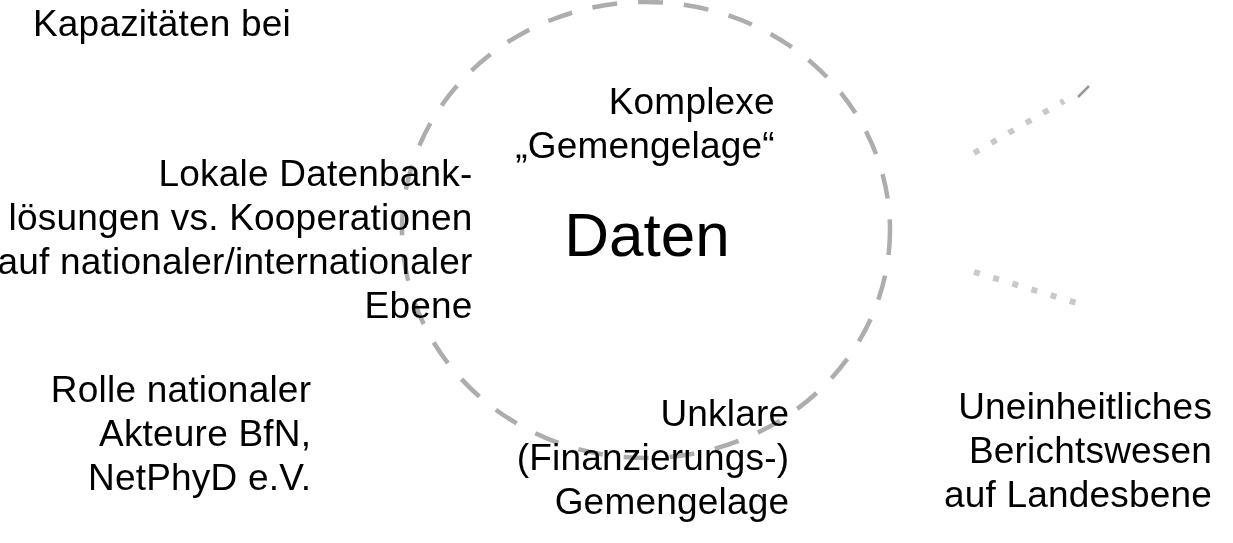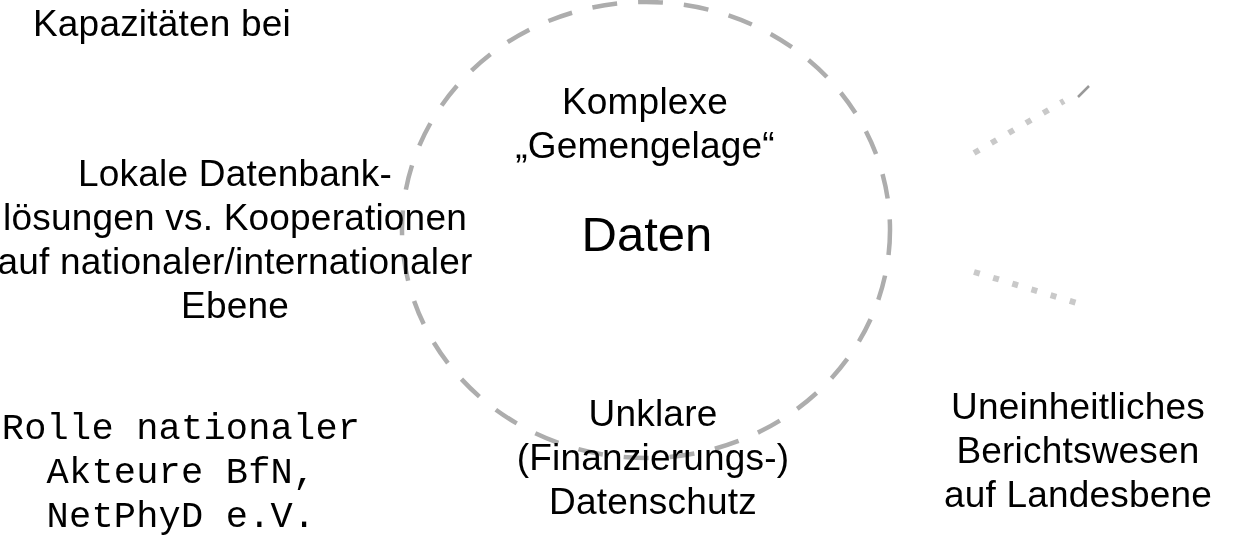--- a/index.html
+++ b/index.html
@@ -17,31 +17,31 @@
     overflow: hidden;
   }
   #connector-layer {
     position: absolute;
     left: 0;
     top: 0;
   }
   .topic {
     position: absolute;
     transform: translateX(-50%);
-    text-align: center;
+    text-align: right;
     font-size: 37px;
     line-height: 44px;
     white-space: nowrap;
     letter-spacing: 0.2px;
   }
   .center-term {
     position: absolute;
     transform: translateX(-50%);
     text-align: left;
-    font-size: 49px;
+    font-size: 62px;
     line-height: 57px;
     white-space: nowrap;
   }
 </style>
 </head>
 <body>
 
 <div id="slide">
 
   <svg id="connector-layer" width="1233" height="543" viewBox="0 0 1233 543" aria-hidden="true">
@@ -61,30 +61,30 @@
     <div>Kapazitäten bei</div>
   </div>
 
   <div class="topic" style="left:235px; top:152px;">
     <div>Lokale Datenbank-</div>
     <div>lösungen vs. Kooperationen</div>
     <div>auf nationaler/internationaler</div>
     <div>Ebene</div>
   </div>
 
-  <div class="topic" style="left:181px; top:407px;font-family:Liberation Mono, monospace;">
+  <div class="topic" style="left:181px; top:368px;">
     <div>Rolle nationaler</div>
     <div>Akteure BfN,</div>
     <div>NetPhyD e.V.</div>
   </div>
 
   <div class="topic" style="left:644px; top:392px;margin-left:9px;">
     <div>Unklare</div>
     <div>(Finanzierungs-)</div>
-    <div>Datenschutz</div>
+    <div>Gemengelage</div>
   </div>
 
 
 
 
   <div class="topic" style="left:1050px; top:385px;margin-left:28px;">
     <div>Uneinheitliches</div>
     <div>Berichtswesen</div>
     <div>auf Landesbene</div>
   </div>

